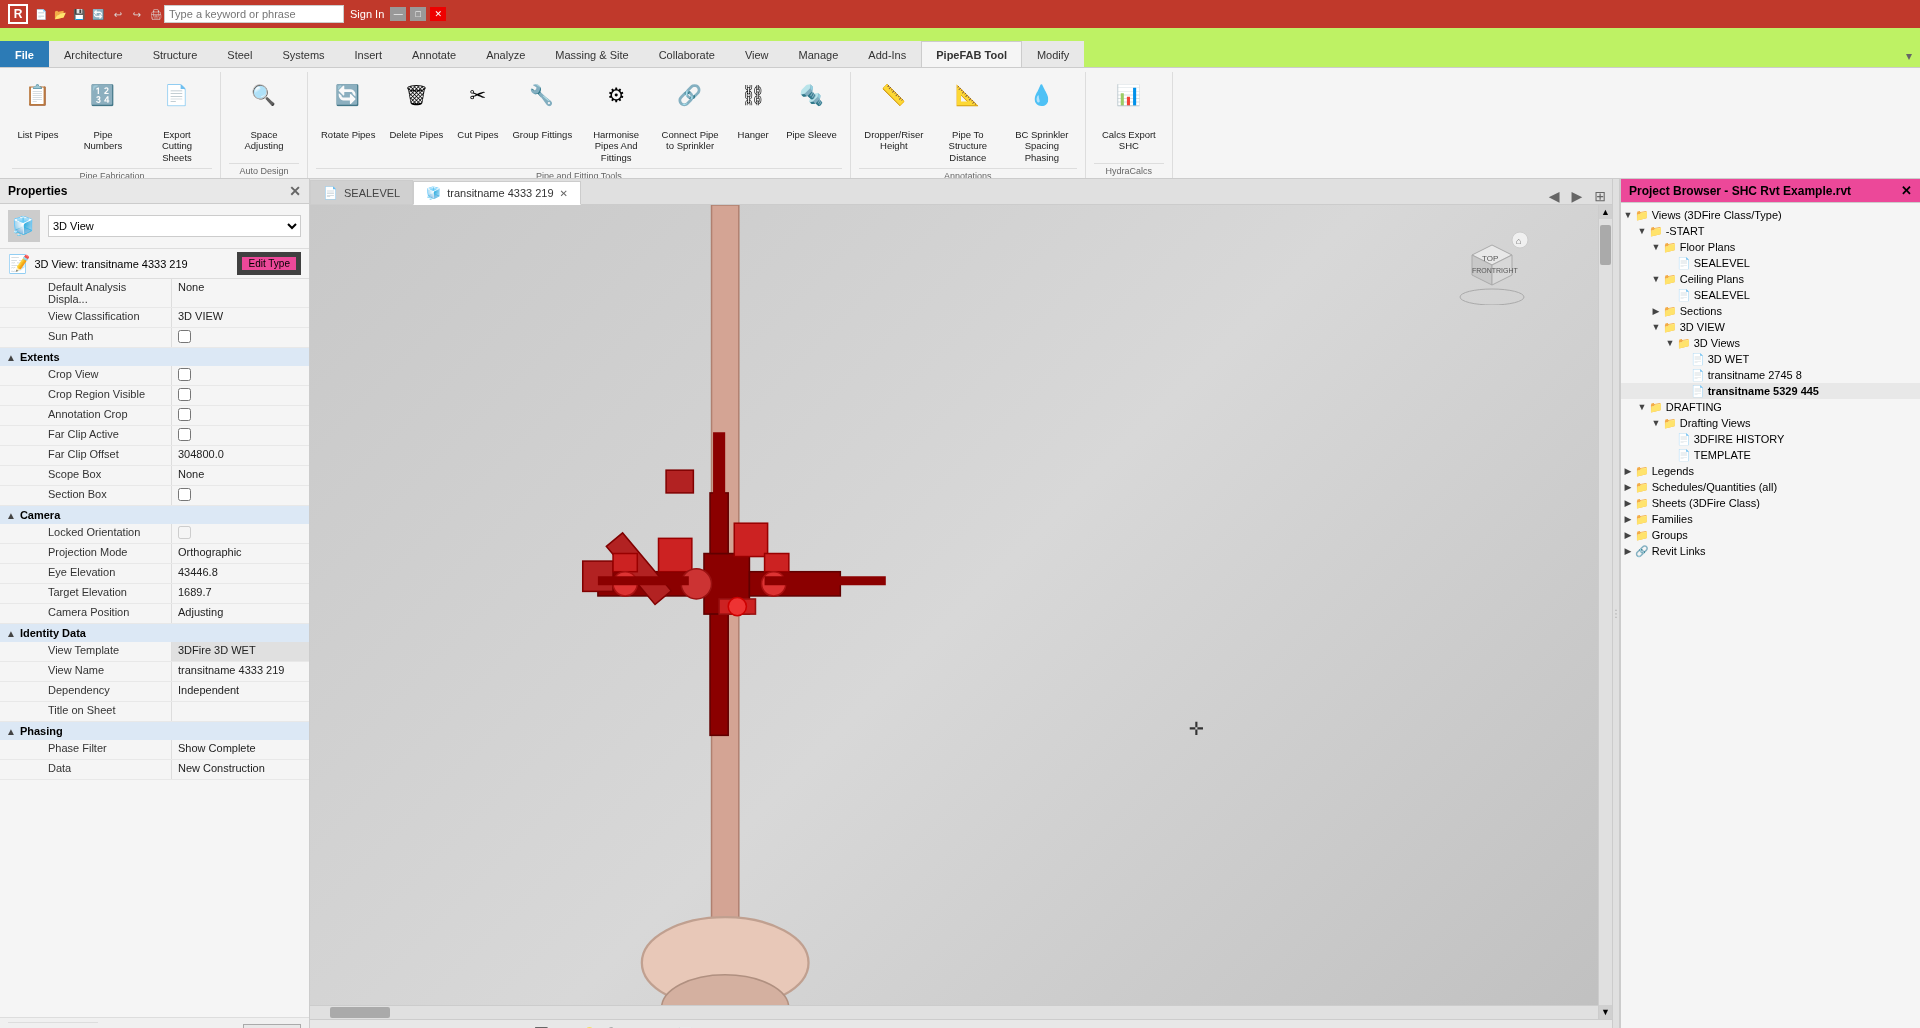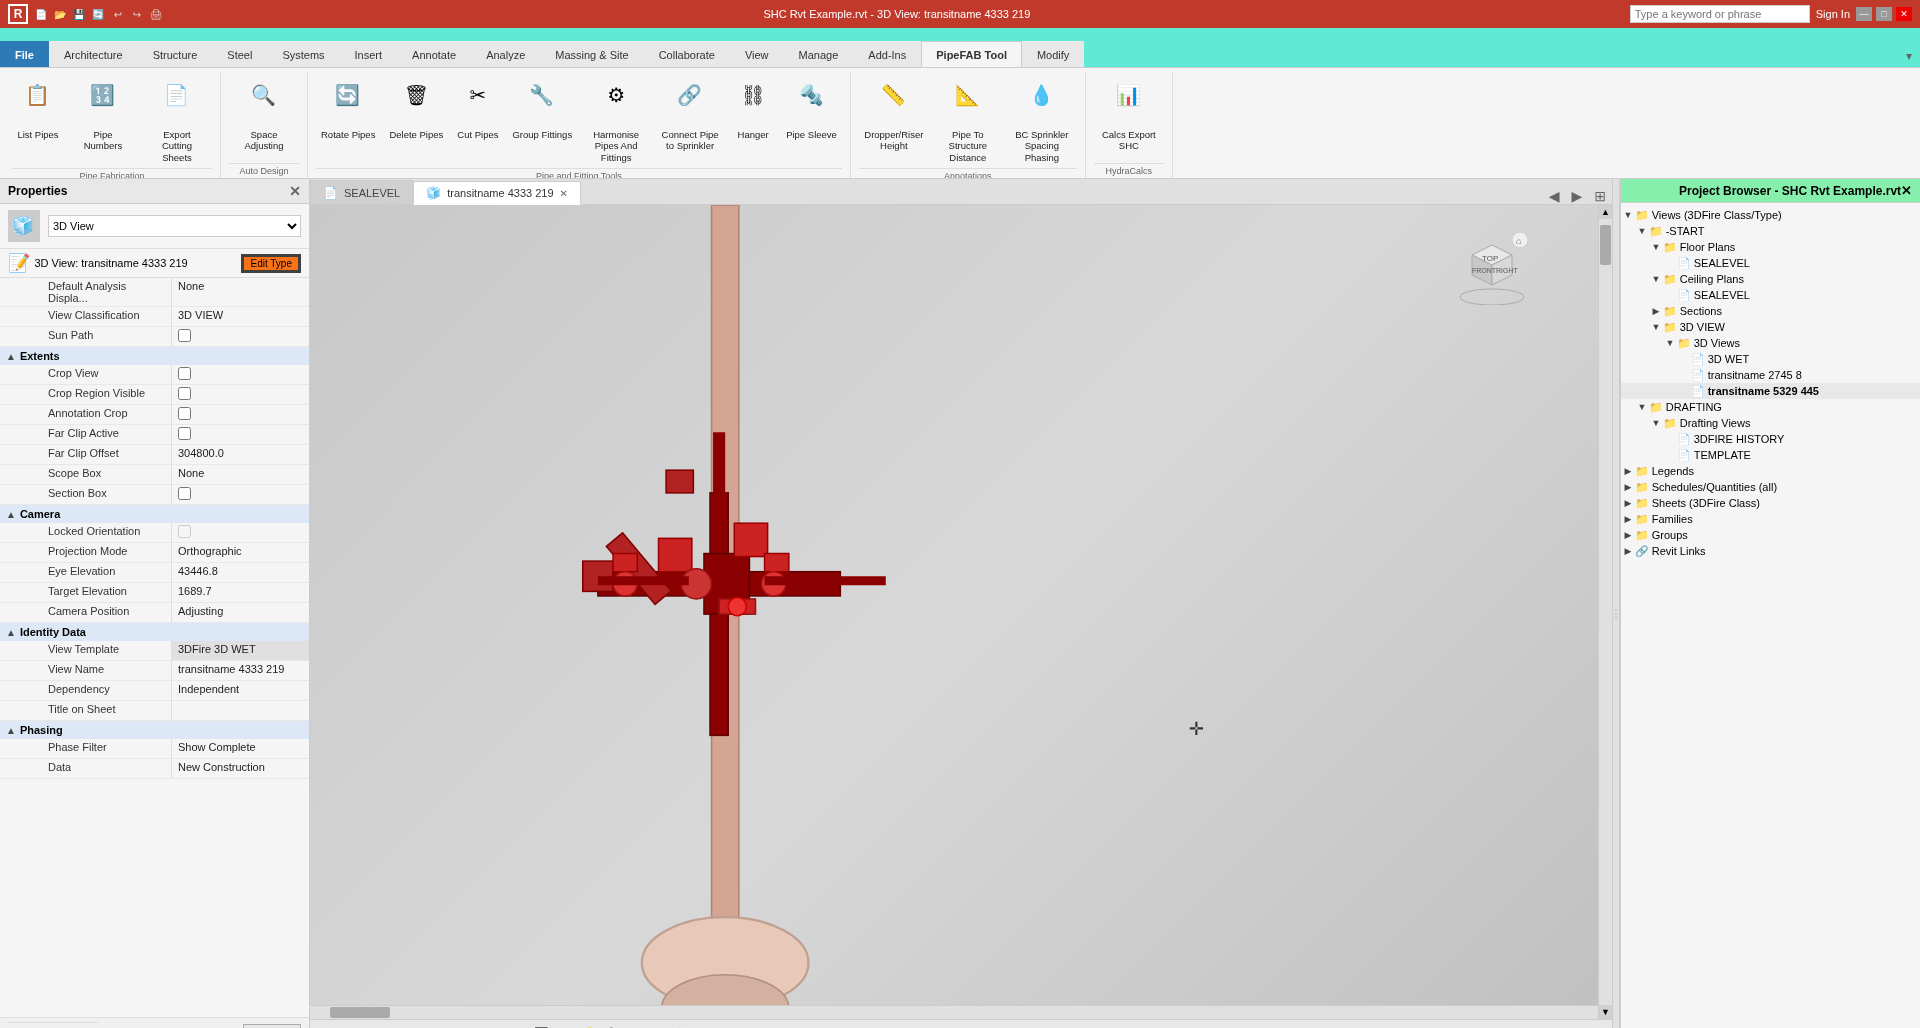--- a/index.html
+++ b/index.html
@@ -76,21 +76,21 @@
       color: #666;
     }
 
     
     #ribbon {
       background: #f5f5f5;
       border-bottom: 1px solid #ccc;
     }
     #ribbon-tabs {
       display: flex;
-      background: #5eead4;
+      background: #bef264;
       border-bottom: 1px solid #ccc;
       height: 40px;
       align-items: flex-end;
     }
     .ribbon-tab {
       padding: 4px 14px;
       font-size: 11px;
       cursor: pointer;
       border: 1px solid transparent;
       border-bottom: none;
@@ -231,22 +231,22 @@
       gap: 4px;
       border-bottom: 1px solid #ddd;
     }
     .prop-type-label {
       font-size: 11px;
       flex: 1;
     }
     .edit-type-btn {
       font-size: 10px;
       padding: 1px 6px;
-      background: #f97316;
-      border: 3px solid #404040;
+      background: #ec4899;
+      border: 5px solid #404040;
       cursor: pointer;
     }
     .prop-table {
       flex: 1;
       overflow-y: auto;
     }
     .prop-row {
       display: flex;
       border-bottom: 1px solid #e8e8e8;
       min-height: 20px;
@@ -388,28 +388,28 @@
     
     #project-browser {
       width: 300px;
       background: #f5f5f5;
       border-left: 1px solid #ccc;
       display: flex;
       flex-direction: column;
       overflow: hidden;
     }
     .pb-header {
-      background: #86efac;
+      background: #ec4899;
       border-bottom: 1px solid #ccc;
       padding: 4px 8px;
       font-size: 12px;
       font-weight: bold;
       display: flex;
       align-items: center;
-      justify-content: flex-end;
+      justify-content: space-between;
     }
     .pb-tree {
       flex: 1;
       overflow-y: auto;
       padding: 4px 0;
     }
     .pb-item {
       display: flex;
       align-items: center;
       padding: 1px 0;
@@ -480,21 +480,20 @@
     <div class="quick-access">
       <span class="qa-icon">📄</span>
       <span class="qa-icon">📂</span>
       <span class="qa-icon">💾</span>
       <span class="qa-icon">🔄</span>
       <span class="qa-icon">↩</span>
       <span class="qa-icon">↪</span>
       <span class="qa-icon">🖨</span>
     </div>
   </div>
-  <div class="window-title">SHC Rvt Example.rvt - 3D View: transitname 4333 219</div>
   <div style="display:flex;align-items:center;gap:6px;">
     <input class="search-box" type="text" placeholder="Type a keyword or phrase" style="">
     <span style="color:white;font-size:11px;cursor:pointer;text-align:center;">Sign In</span>
     <div class="window-controls">
       <div class="win-btn">—</div>
       <div class="win-btn">□</div>
       <div class="win-btn" style="background:#e00;">✕</div>
     </div>
   </div>
 </div>

